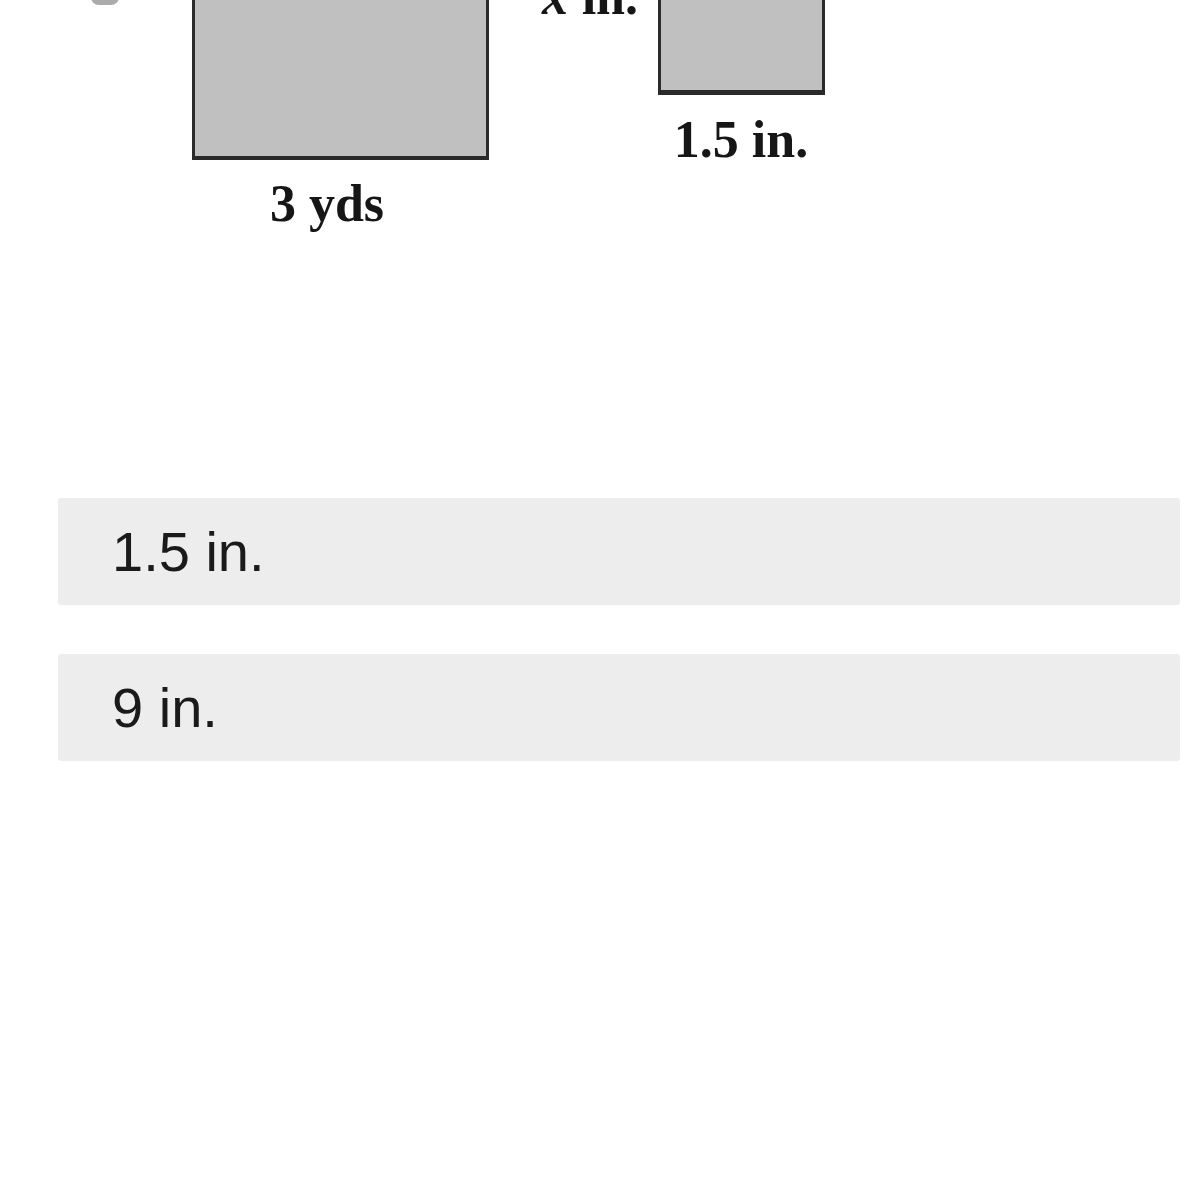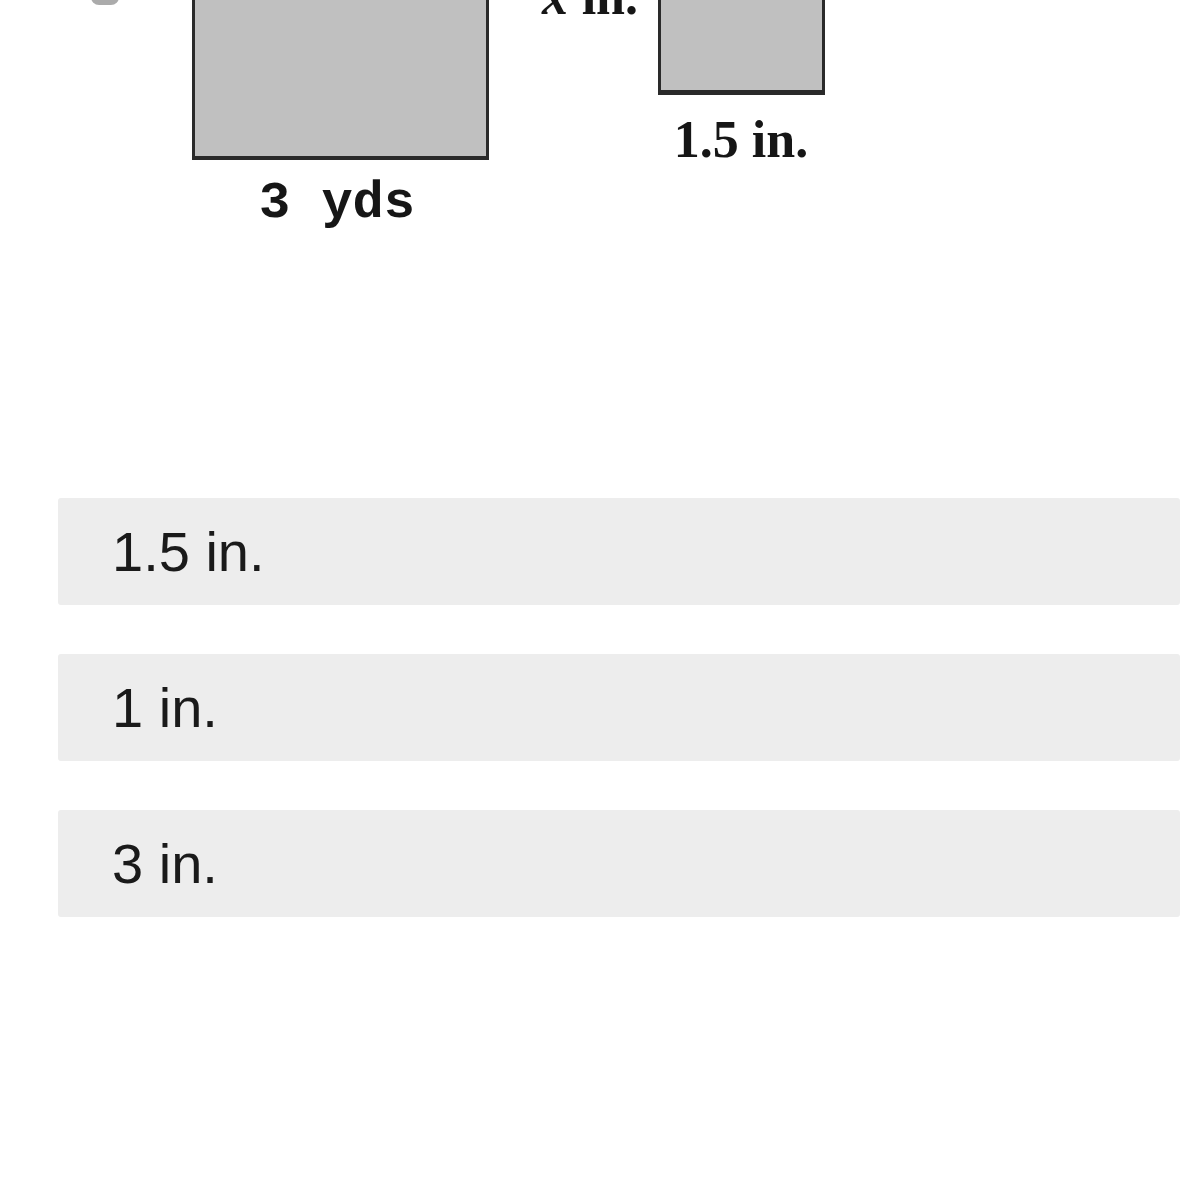--- a/index.html
+++ b/index.html
@@ -57,23 +57,22 @@
     font-style: italic;
   }
   .fig-label.x-label .unit {
     margin-left: 0.26em;
   }
   .fig-label.small-width {
     left: 641px; top: 110px;
     width: 200px;
   }
   .fig-label.large-width {
-    left: 237px; top: 174px;
+    left: 227px; top: 174px;
     width: 200px;
-    font-family: Liberation Mono, monospace;
   }
   .artifact {
     position: absolute;
     left: 91px; top: -3px;
     width: 28px; height: 8px;
     background: #8f8f8f;
     border-radius: 0 0 14px 14px;
     opacity: 0.75;
   }
 
@@ -120,18 +119,15 @@
   <div class="fig-label small-width">1.5 in.</div>
 
   <div class="fig-label large-width">3 yds</div>
 </div>
 
 <div class="options">
   <button class="option">
     <span class="option-label">1.5 in.</span>
   </button>
   <button class="option">
-    <span class="option-label">1 in.</span>
-  </button>
-  <button class="option">
-    <span class="option-label">3 in.</span>
+    <span class="option-label">9 in.</span>
   </button>
 </div>
 
 </body></html>

